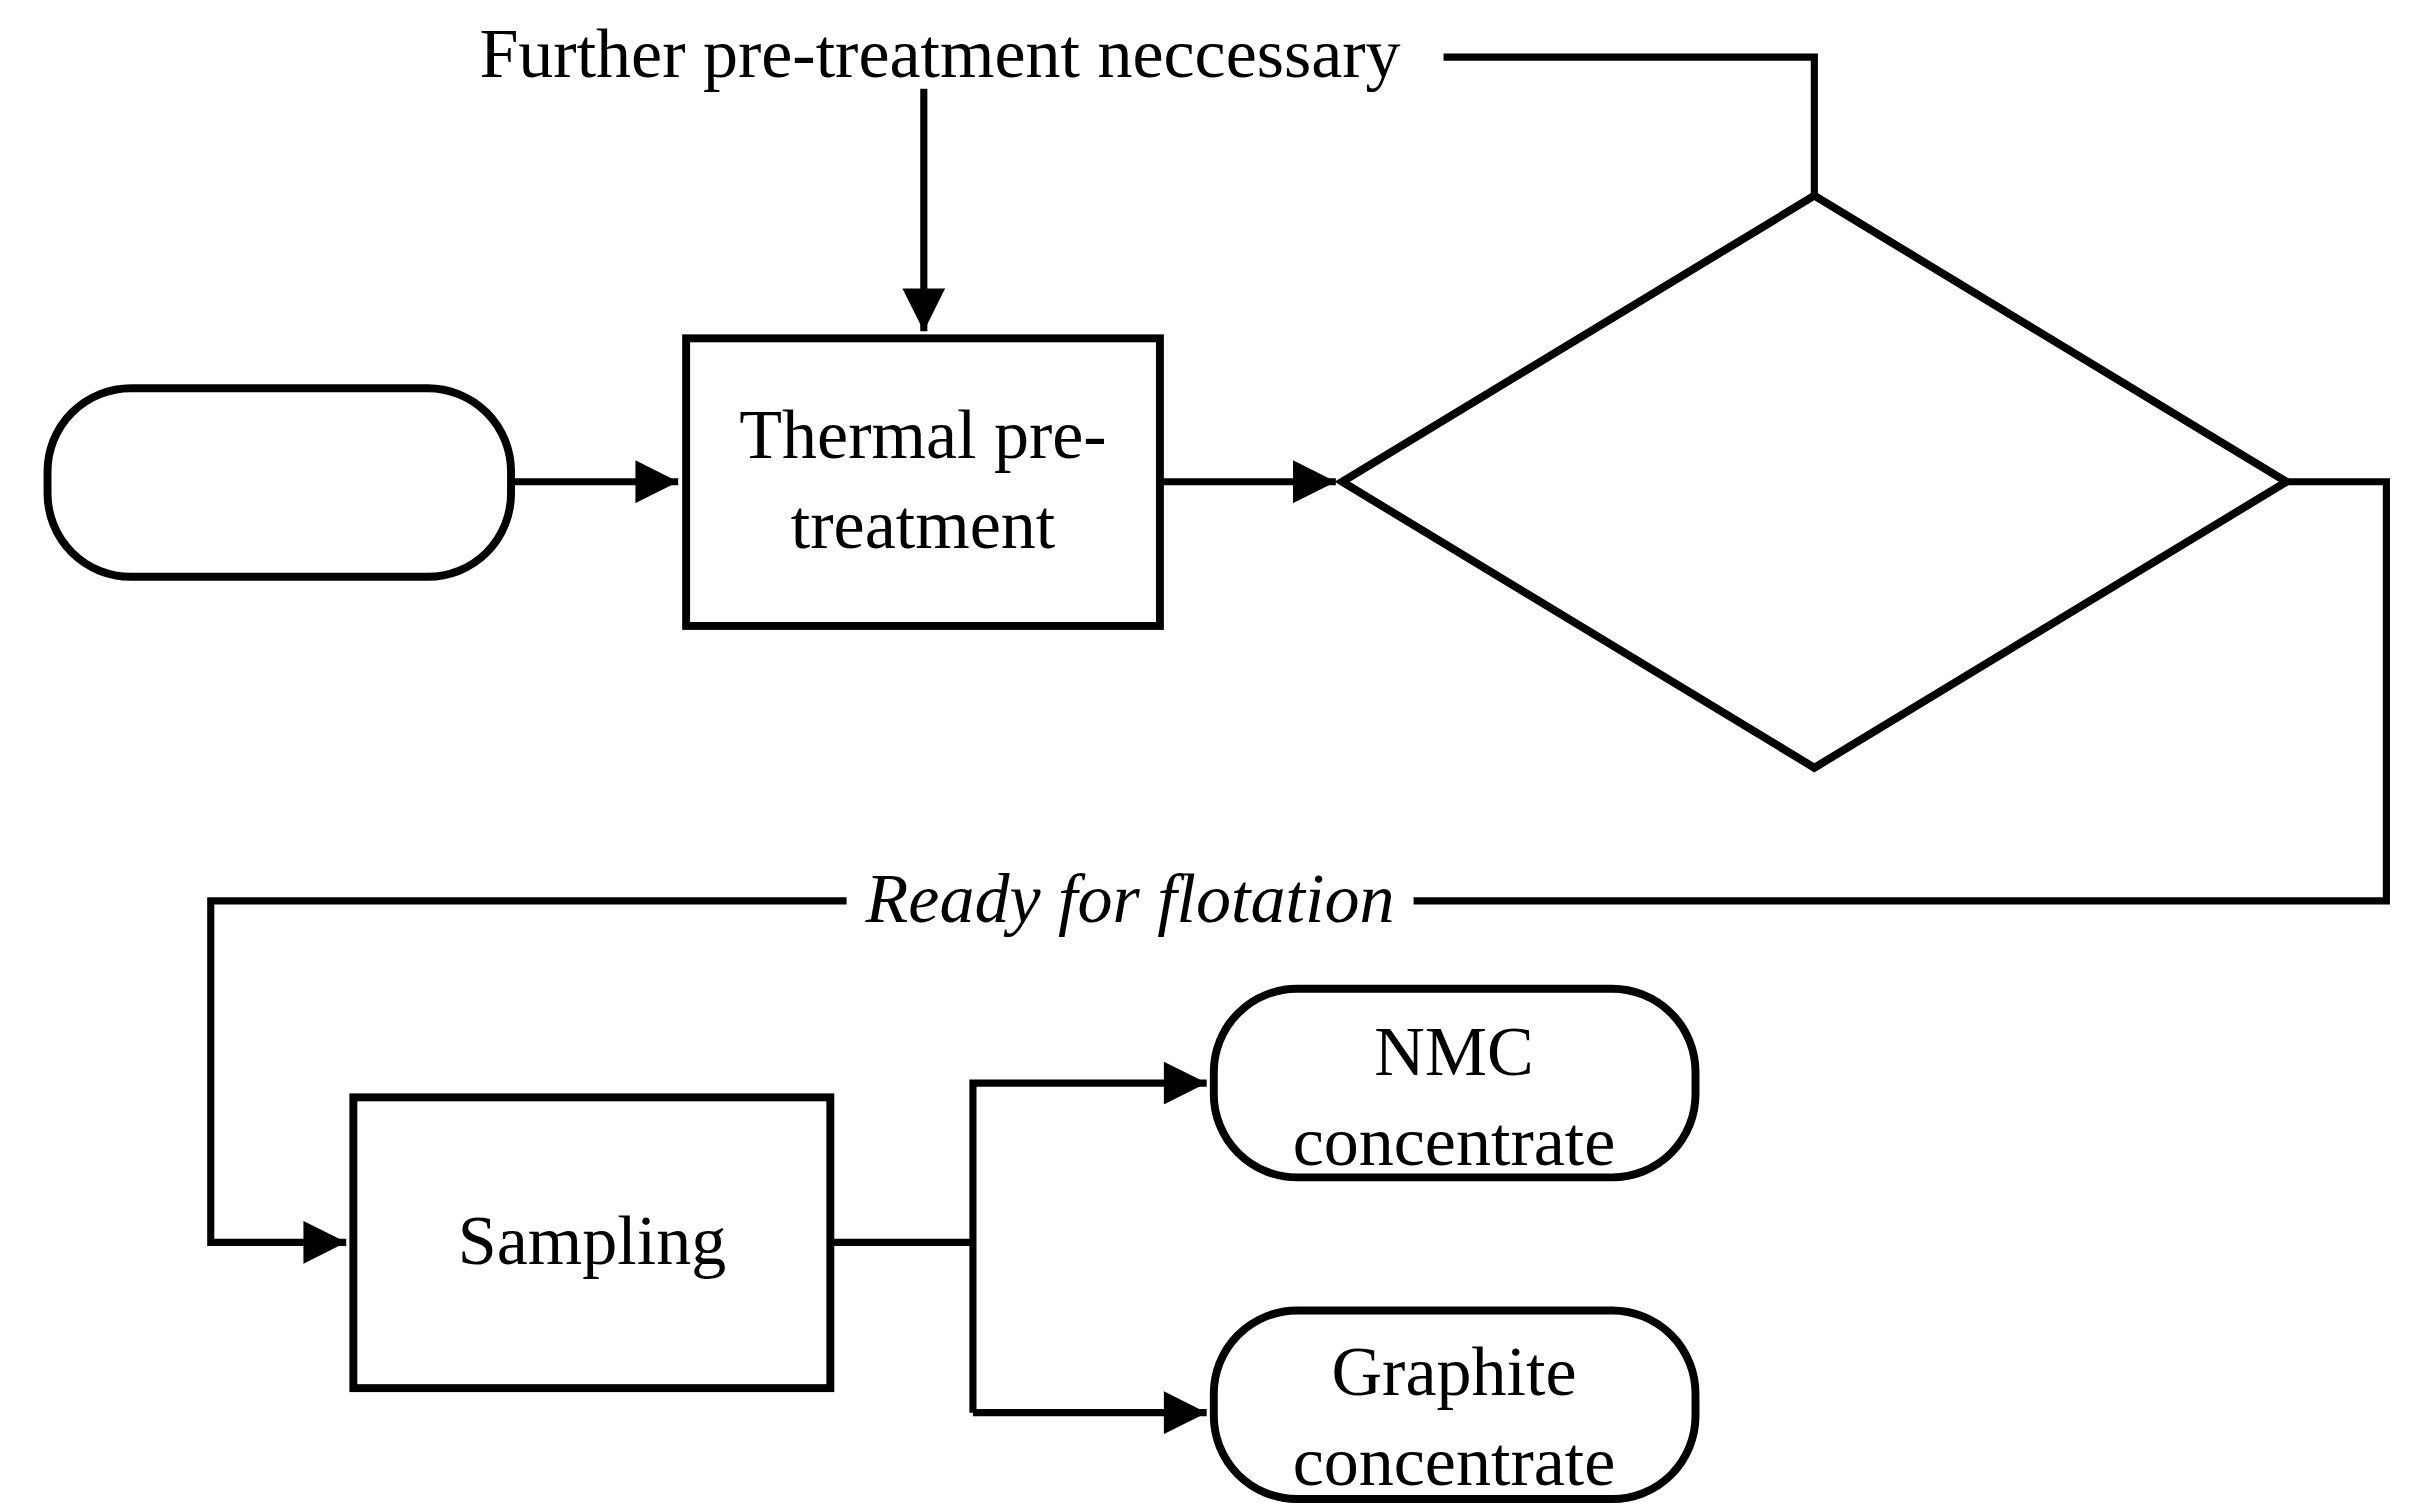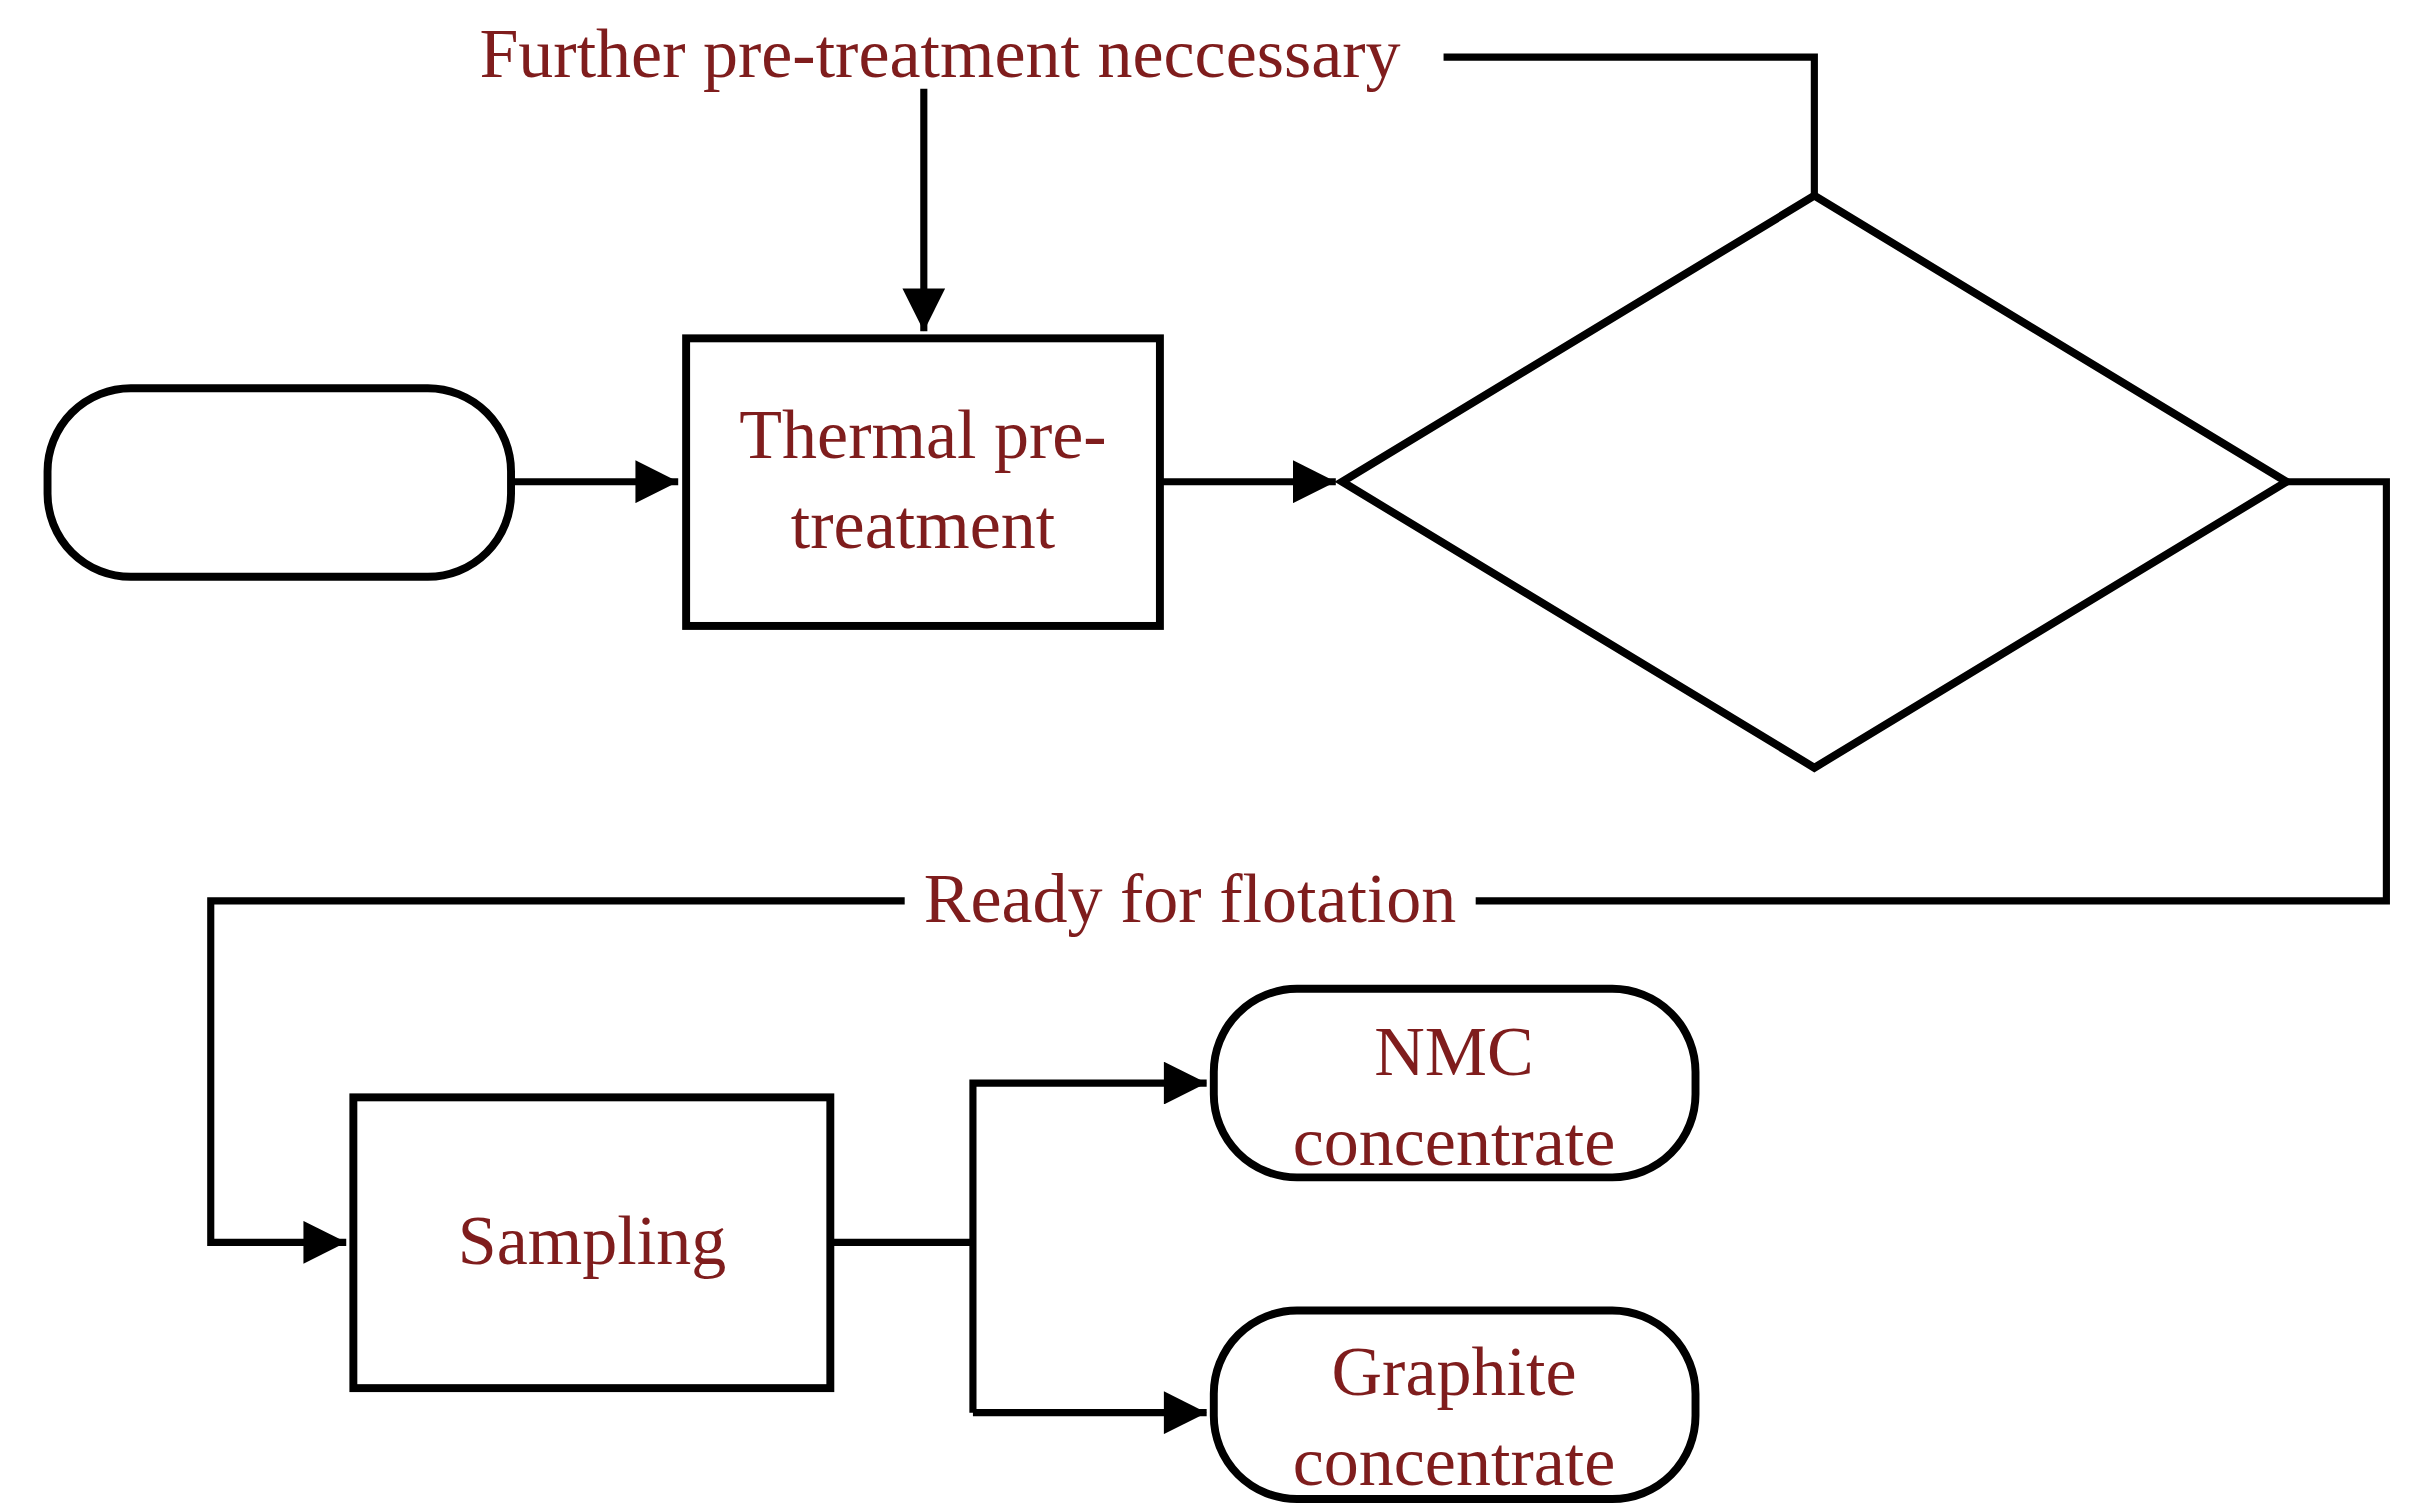--- a/index.html
+++ b/index.html
@@ -35,21 +35,21 @@
     stroke-width: 9;
     stroke-linejoin: miter;
   }
   .label {
     position: absolute;
     transform: translate(-50%, -50%);
     text-align: center;
     white-space: pre-line;
     font-size: 70px;
     line-height: 1.28;
-    color: #7f1d1d;
+    color: #000000;
   }
   .label.on-line {
     background: #ffffff;
     padding: 0 19px;
   }
 </style>
 </head>
 <body>
 
 <div class="stage">
@@ -86,16 +86,16 @@
   <div class="label" style="left:592px;  top:1241px;">Sampling</div>
 
   <div class="label" style="left:1454px; top:1097px;">NMC
 concentrate</div>
 
   <div class="label" style="left:1454px; top:1403px;margin-top:14px;">Graphite
 concentrate</div>
 
   <div class="label" style="left:940px; top:54px;">Further pre-treatment neccessary</div>
 
-  <div class="label on-line" style="left:1190px; top:899px;">Ready for flotation</div>
+  <div class="label on-line" style="left:1130px; top:899px;font-style:italic;">Ready for flotation</div>
 
 </div>
 
 
 </body></html>

